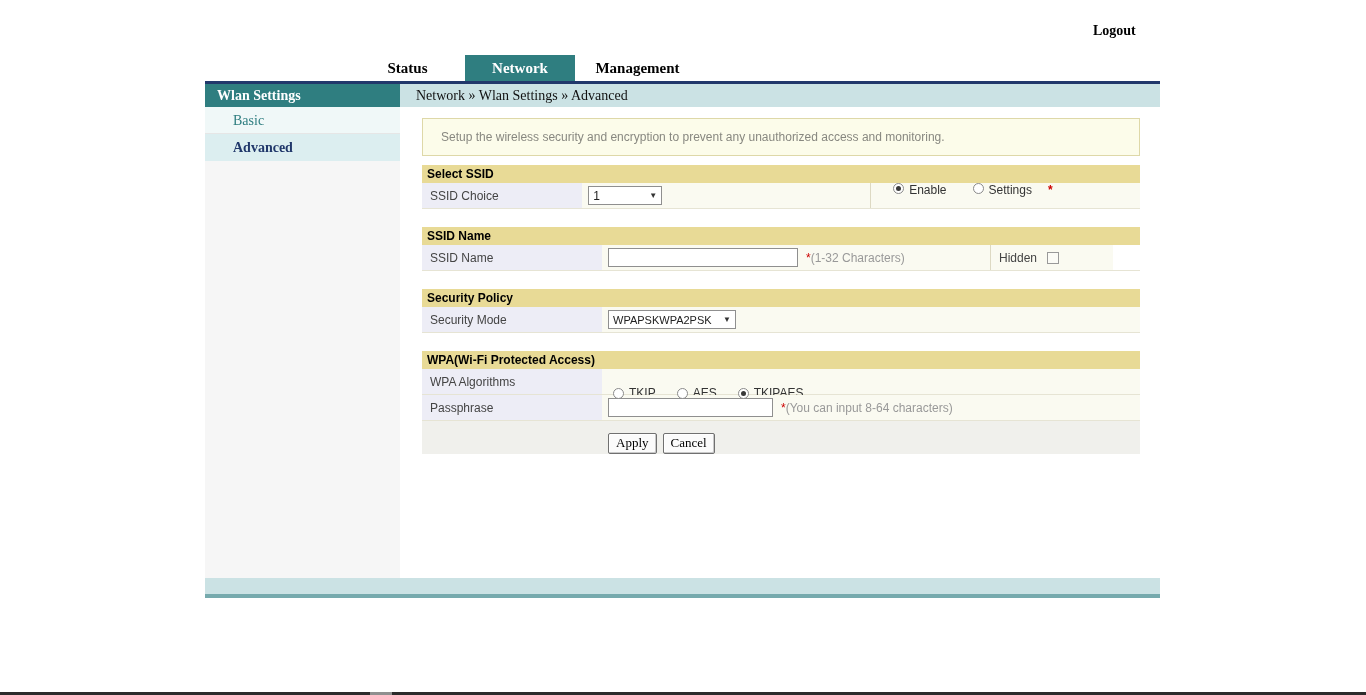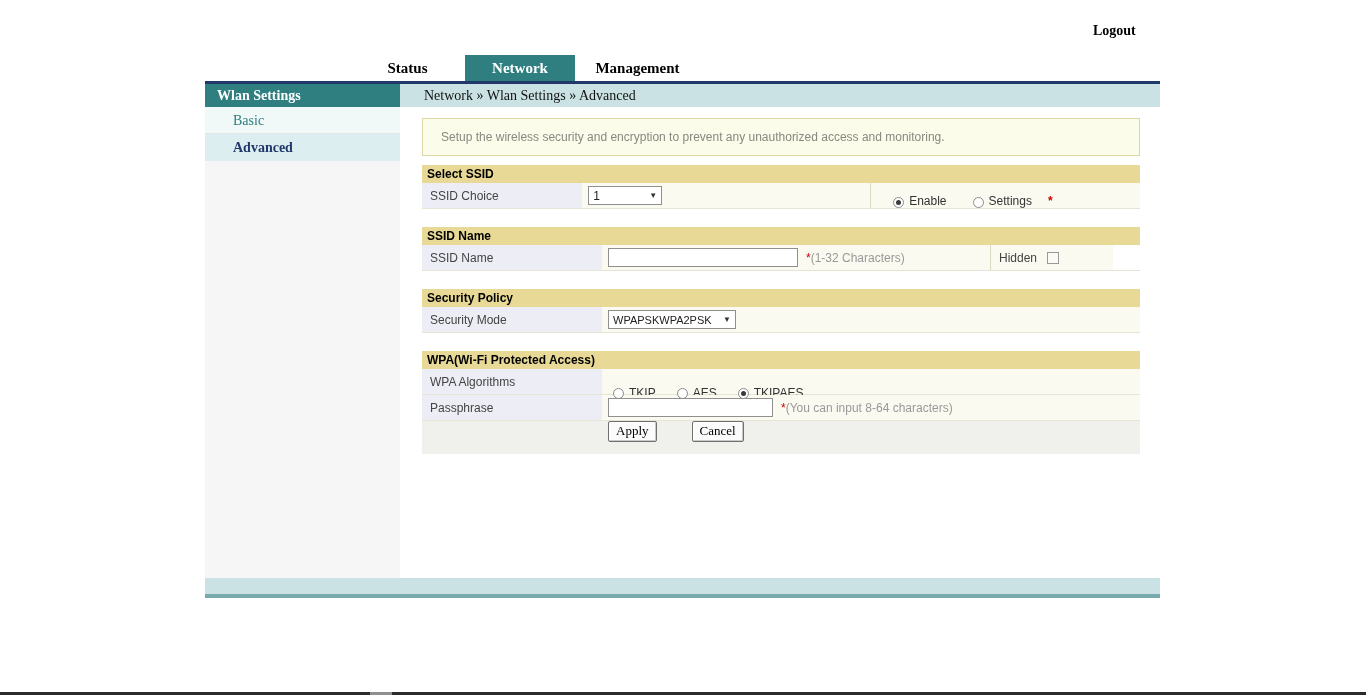--- a/index.html
+++ b/index.html
@@ -21,35 +21,35 @@
 
   
   .sidebar { width:195px; background:#f6f6f6; font-family:"Liberation Serif", serif; }
   .sidebar-title { height:23px; line-height:23px; background:#2f7e80; color:#fff; font-weight:bold; font-size:14px; padding-left:12px; }
   .side-item { height:27px; line-height:27px; padding-left:28px; font-size:14px; cursor:pointer; }
   .side-item.basic { background:#f0f8f8; color:#2f7e80; border-bottom:1px solid #e6e6e6; }
   .side-item.advanced { background:#dceef0; color:#21386b; font-weight:bold; }
 
   
   .main { width:760px; background:#fff; }
-  .breadcrumb { height:23px; line-height:23px; background:#cbe2e4; font-family:"Liberation Serif", serif; font-size:14px; color:#111; padding-left:24px; }
+  .breadcrumb { height:23px; line-height:23px; background:#cbe2e4; font-family:"Liberation Serif", serif; font-size:14px; color:#111; padding-left:16px; }
   .content { padding:11px 20px 0 22px; }
 
   .notice { height:38px; border:1px solid #ded8a8; background:#fcfcea; display:flex; align-items:center; padding-left:18px; color:#888880; font-size:12px; }
 
   .section { margin-top:18px; }
   .section.first { margin-top:9px; }
   .section-header { height:18px; line-height:18px; background:#e8da96; font-weight:bold; font-size:12px; color:#000; padding-left:5px; }
 
   .row { display:flex; height:26px; border-bottom:1px solid #e6e4d4; font-size:12px; color:#444; }
   .label-cell { width:180px; background:#ededf6; display:flex; align-items:center; padding-left:8px; }
   .value-cell { flex:1; background:#fafaf1; display:flex; align-items:center; padding-left:6px; }
   .value-cell.w288 { flex:none; width:288px; }
   .value-cell.w388 { flex:none; width:388px; }
-  .radio-cell { width:302px; background:#fafaf1; border-left:1px solid #ddd9c3; display:flex; align-items:flex-end; padding-left:22px; }
+  .radio-cell { width:302px; background:#fafaf1; border-left:1px solid #ddd9c3; display:flex; align-items:flex-start; padding-left:22px; }
   .hidden-cell { width:123px; background:#fafaf1; border-left:1px solid #ddd9c3; display:flex; align-items:center; padding-left:8px; }
 
   
   .select-box { height:19px; background:#fff; border:1px solid #8f8f8f; display:flex; align-items:center; font-size:12px; color:#222; padding-left:4px; cursor:pointer; }
   .select-box.w74 { width:74px; }
   .select-box.w128 { width:128px; font-size:11px; }
   .select-box .arrow { margin-left:auto; font-size:8px; color:#333; padding:0 4px; }
 
   .text-input { height:19px; border:1px solid #8f8f8f; background:#fff; font-size:12px; padding:0 3px; }
   .text-input.w190 { width:190px; }
@@ -62,21 +62,21 @@
   .ml16 { margin-left:16px; }
   .alg-group { display:flex; align-items:center; margin-left:5px; margin-right:16px;margin-top:23px; }
 
   .checkbox { width:12px; height:12px; border:1px solid #999; background:#fbfbf6; display:inline-block; margin-left:10px; cursor:pointer; }
 
   .req { color:#cc0000; font-weight:bold; }
   .hint { margin-left:8px; }
   .hint .star { color:#cc0000; }
   .hint .txt { color:#999; }
 
-  .buttons-row { height:33px; background:#f0f0ec; display:flex; align-items:flex-start; padding-left:186px;gap:29px; }
+  .buttons-row { height:33px; background:#f0f0ec; display:flex; align-items:flex-end; padding-left:186px; }
   .btn { font-family:"Liberation Serif", serif; font-size:13px; color:#000; border:1px solid #707070; border-radius:2px; background:#fbfbfb; box-shadow: inset -1px -1px 0 #c9c9c9, inset 1px 1px 0 #ffffff; padding:1px 7px 2px 7px; margin-right:6px; cursor:pointer; }
 
   
   .footer-bar { position:absolute; top:578px; left:205px; width:955px; height:20px; background:#cbe2e4; border-bottom:4px solid #76aaad; }
 
   .screen-bottom { position:absolute; bottom:0; left:0; width:1366px; height:3px; background:#2b2b2b; }
   .screen-notch { position:absolute; bottom:0; left:370px; width:22px; height:3px; background:#8f8f8f; }
 </style>
 </head>
 <body>

